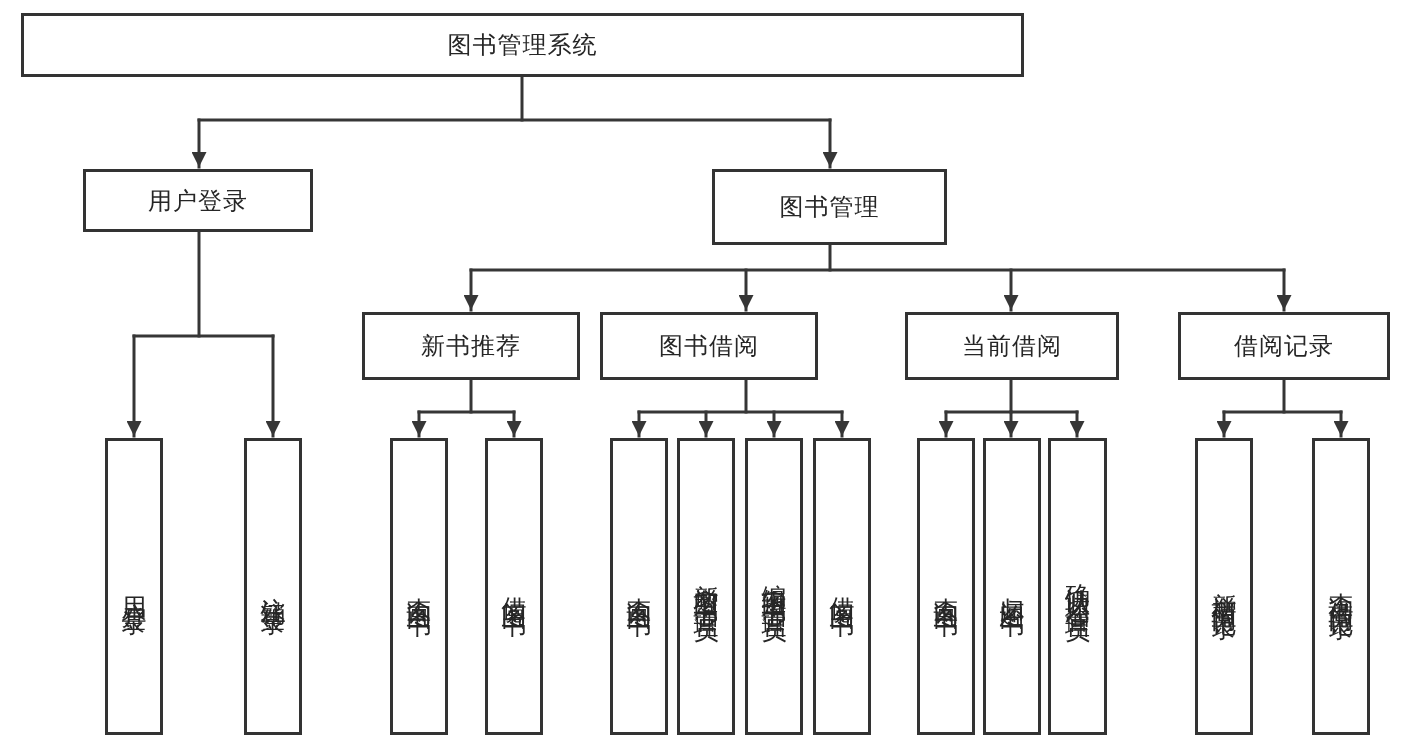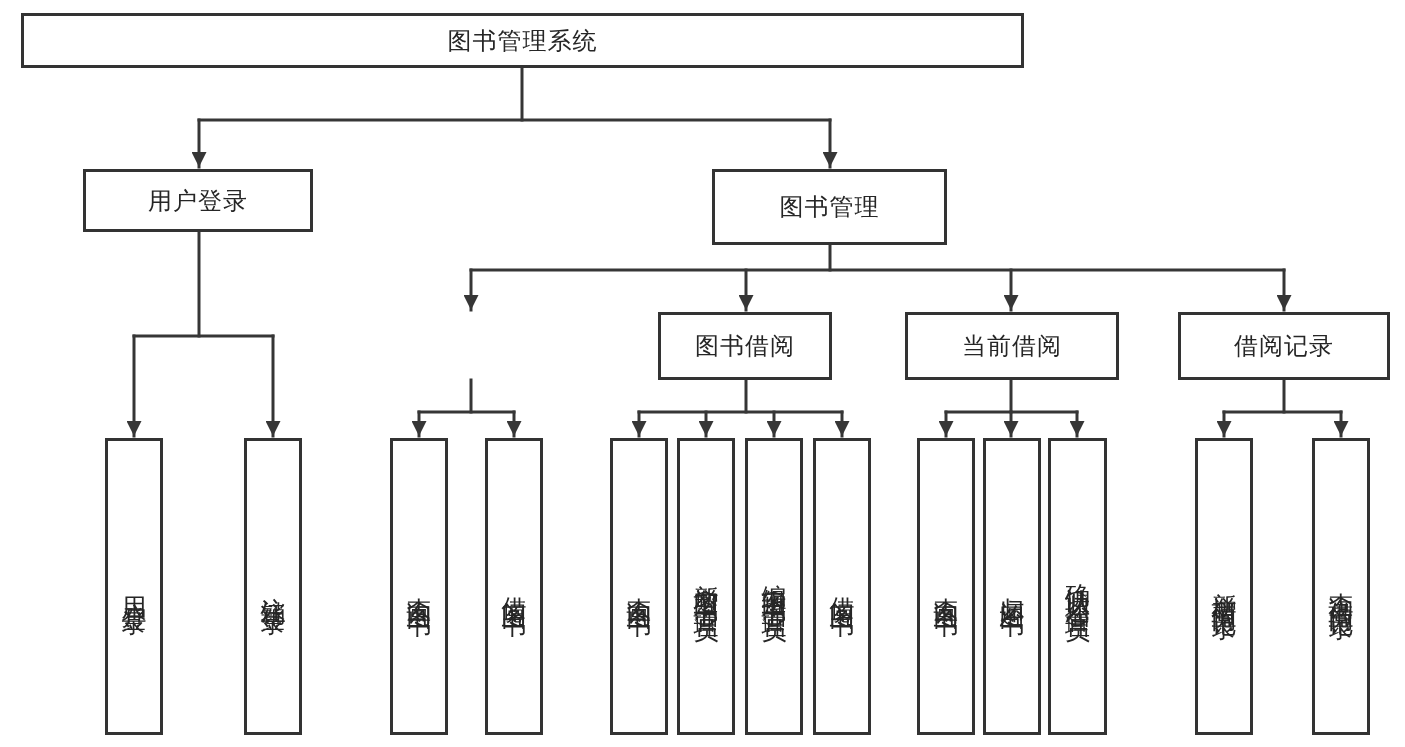--- a/index.html
+++ b/index.html
@@ -106,26 +106,27 @@
     <path d="M706,412 V436" marker-end="url(#arrow)"></path>
     <path d="M774,412 V436" marker-end="url(#arrow)"></path>
     <path d="M842,412 V436" marker-end="url(#arrow)"></path>
     <path d="M946,412 V436" marker-end="url(#arrow)"></path>
     <path d="M1011,412 V436" marker-end="url(#arrow)"></path>
     <path d="M1077,412 V436" marker-end="url(#arrow)"></path>
     <path d="M1224,412 V436" marker-end="url(#arrow)"></path>
     <path d="M1341,412 V436" marker-end="url(#arrow)"></path>
   </svg>
 
-  <div class="box h" style="left:21px; top:13px; width:1003px; height:55px;">图书管理系统</div>
+  <div class="box h" style="left:21px; top:13px; width:1003px; height:64px;">图书管理系统</div>
 
   <div class="box h" style="left:83px; top:169px; width:230px; height:63px;">用户登录</div>
   <div class="box h" style="left:712px; top:169px; width:235px; height:76px;">图书管理</div>
 
-  <div class="box h" style="left:658px; top:312px; width:174px; height:68px;">图书借阅</div>
+  <div class="box h" style="left:362px; top:312px; width:218px; height:68px;">新书推荐</div>
+  <div class="box h" style="left:600px; top:312px; width:218px; height:68px;">图书借阅</div>
   <div class="box h" style="left:905px; top:312px; width:214px; height:68px;font-family:Liberation Serif, serif;">当前借阅</div>
   <div class="box h" style="left:1178px; top:312px; width:212px; height:68px;">借阅记录</div>
 
   <div class="box v" style="left:105px; top:438px; width:58px; height:297px;">用户登录</div>
   <div class="box v" style="left:244px; top:438px; width:58px; height:297px;">注销登录</div>
 
   <div class="box v" style="left:390px; top:438px; width:58px; height:297px;">查询图书</div>
   <div class="box v" style="left:485px; top:438px; width:58px; height:297px;">借阅图书</div>
 
   <div class="box v" style="left:610px; top:438px; width:58px; height:297px;">查询图书</div>

